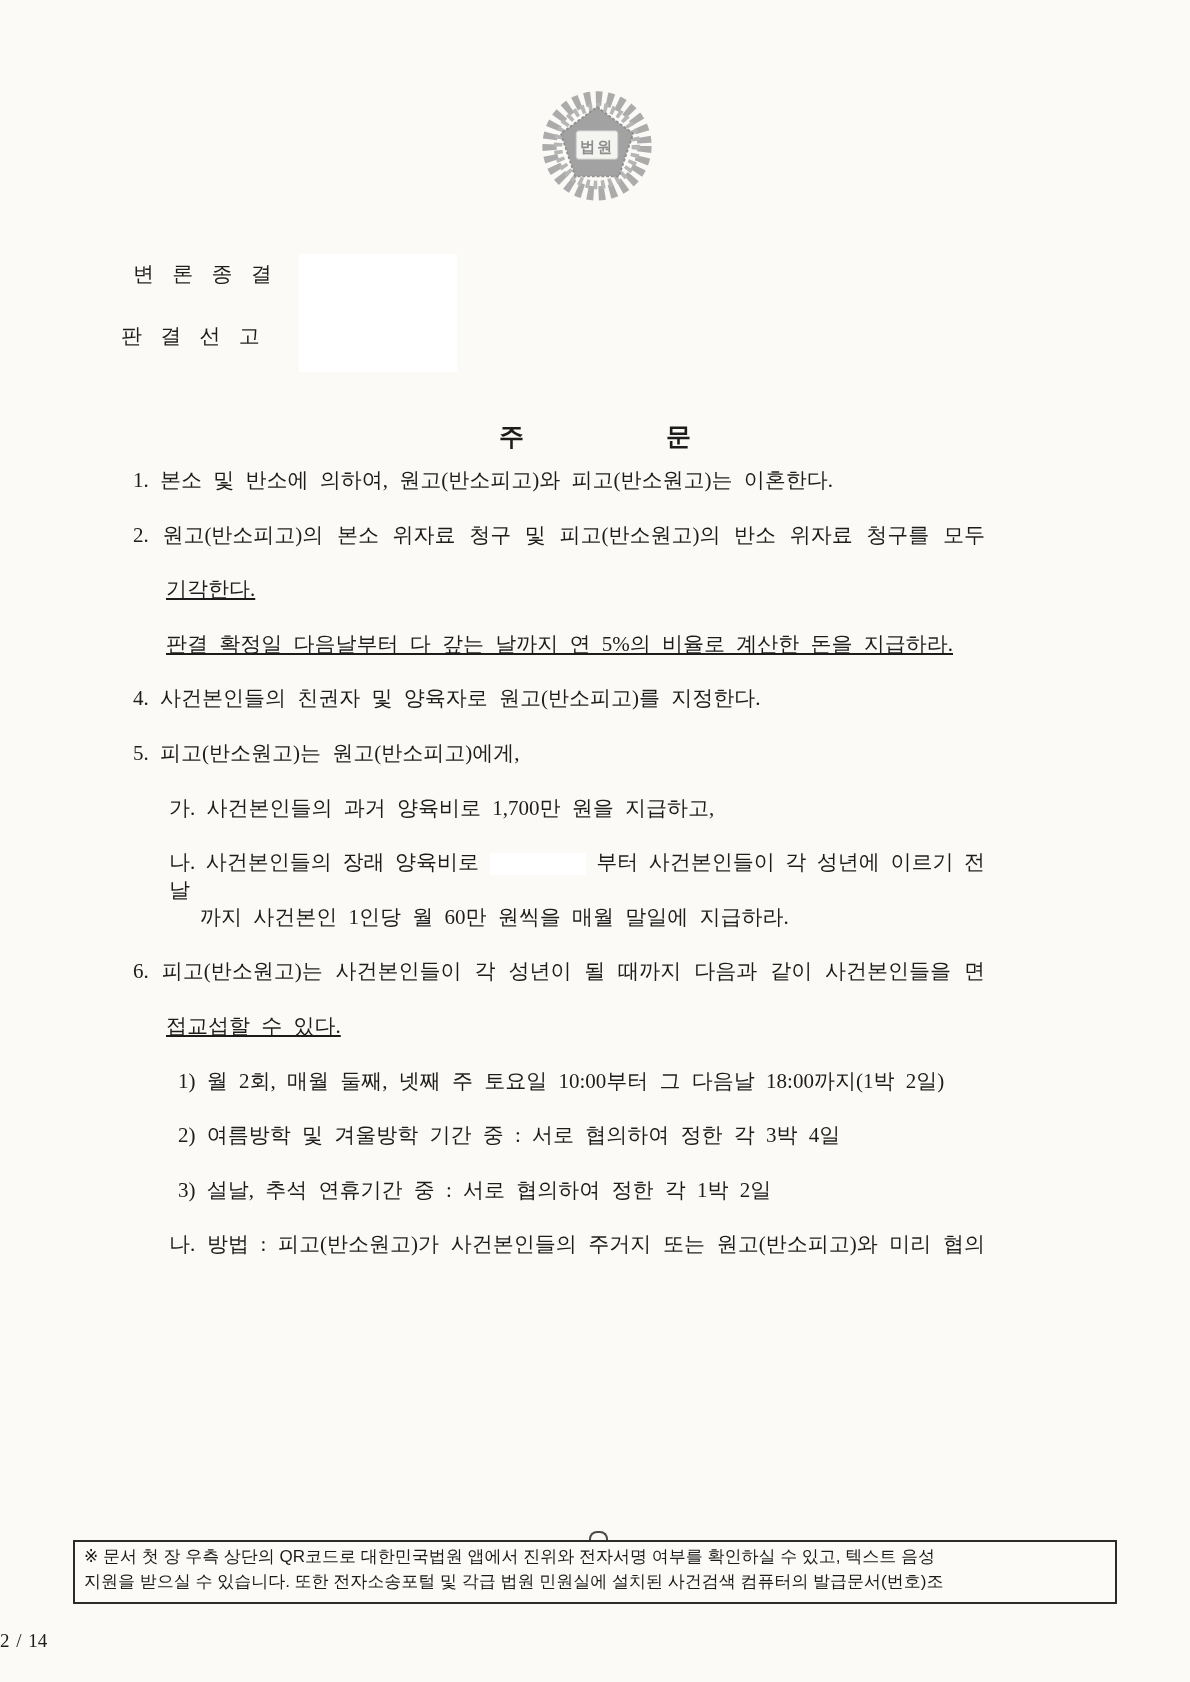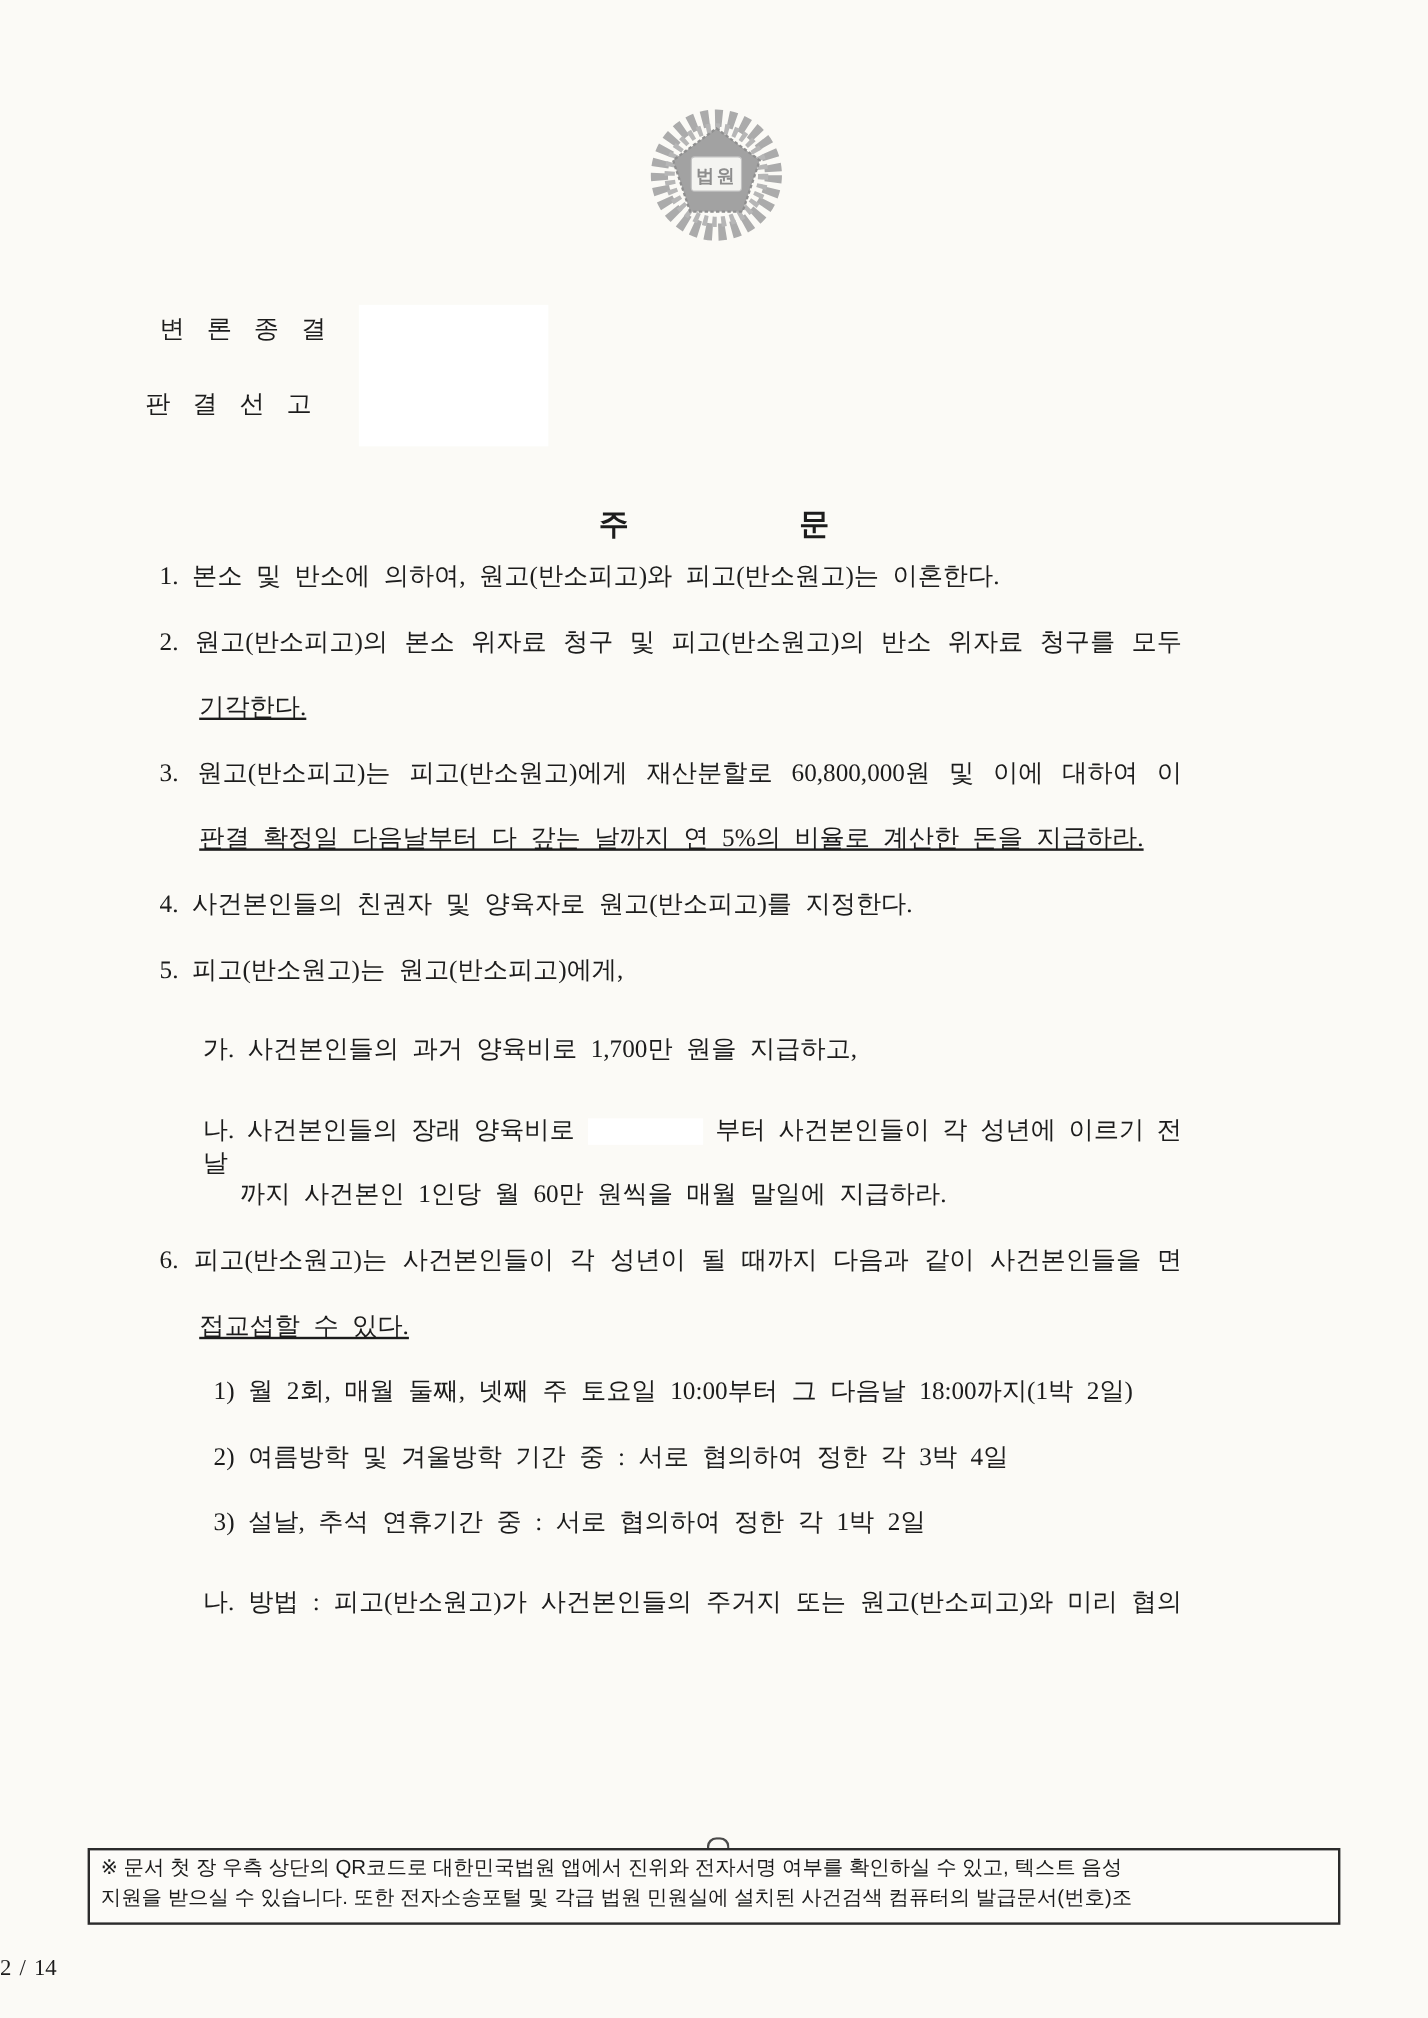--- a/index.html
+++ b/index.html
@@ -18,21 +18,21 @@
   .h1{left:133px;top:260px;}
   .h2{left:121px;top:322px;}
   
   .title-row{left:0;top:420px;width:100%;display:flex;justify-content:center;gap:142px;
     font-size:25px;font-weight:bold;}
   
   .body-block{left:133px;top:466px;width:852px;}
   .bline{height:54.6px;font-size:21px;word-spacing:6px;white-space:nowrap;}
   .just{white-space:normal;text-align:justify;text-align-last:justify;word-spacing:4px;}
   .i1{padding-left:33px;text-decoration:underline;}
-  .i2{padding-left:36px;margin-top:12px;}
+  .i2{padding-left:36px;}
   .i3{padding-left:45px;}
   .i4{padding-left:67px;}
   .gap-redact{display:inline-block;width:96px;height:22px;background:#ffffff;vertical-align:middle;}
   
   .scan-artifact{left:589px;top:1531px;width:15px;height:8px;
     border:2px solid #4a4a4a;border-bottom:none;border-radius:8px 8px 0 0;background:transparent;}
   .notice{left:73px;top:1540px;width:1044px;height:64px;box-sizing:border-box;
     border:2px solid #2b2b2b;padding:3px 9px;background:#fcfbf8;
     font-family:"Liberation Sans","DejaVu Sans",sans-serif;
     font-size:17px;line-height:24.5px;color:#1a1a1a;}
@@ -56,21 +56,20 @@
 
 <div class="abs title-row">
   <span>주</span>
   <span>문</span>
 </div>
 
 <div class="abs body-block">
   <div class="bline">1. 본소 및 반소에 의하여, 원고(반소피고)와 피고(반소원고)는 이혼한다.</div>
   <div class="bline just">2. 원고(반소피고)의 본소 위자료 청구 및 피고(반소원고)의 반소 위자료 청구를 모두</div>
   <div class="bline i1">기각한다.</div>
-  <div class="bline just">3. 원고(반소피고)는 피고(반소원고)에게 재산분할로 60,800,000원 및 이에 대하여 이</div>
   <div class="bline i1">판결 확정일 다음날부터 다 갚는 날까지 연 5%의 비율로 계산한 돈을 지급하라.</div>
   <div class="bline">4. 사건본인들의 친권자 및 양육자로 원고(반소피고)를 지정한다.</div>
   <div class="bline">5. 피고(반소원고)는 원고(반소피고)에게,</div>
   <div class="bline i2">가. 사건본인들의 과거 양육비로 1,700만 원을 지급하고,</div>
   <div class="bline i2 just">
     <span>나. 사건본인들의 장래 양육비로</span>
     <span class="gap-redact"></span>
     <span>부터 사건본인들이 각 성년에 이르기 전날</span>
   </div>
   <div class="bline i4">까지 사건본인 1인당 월 60만 원씩을 매월 말일에 지급하라.</div>

